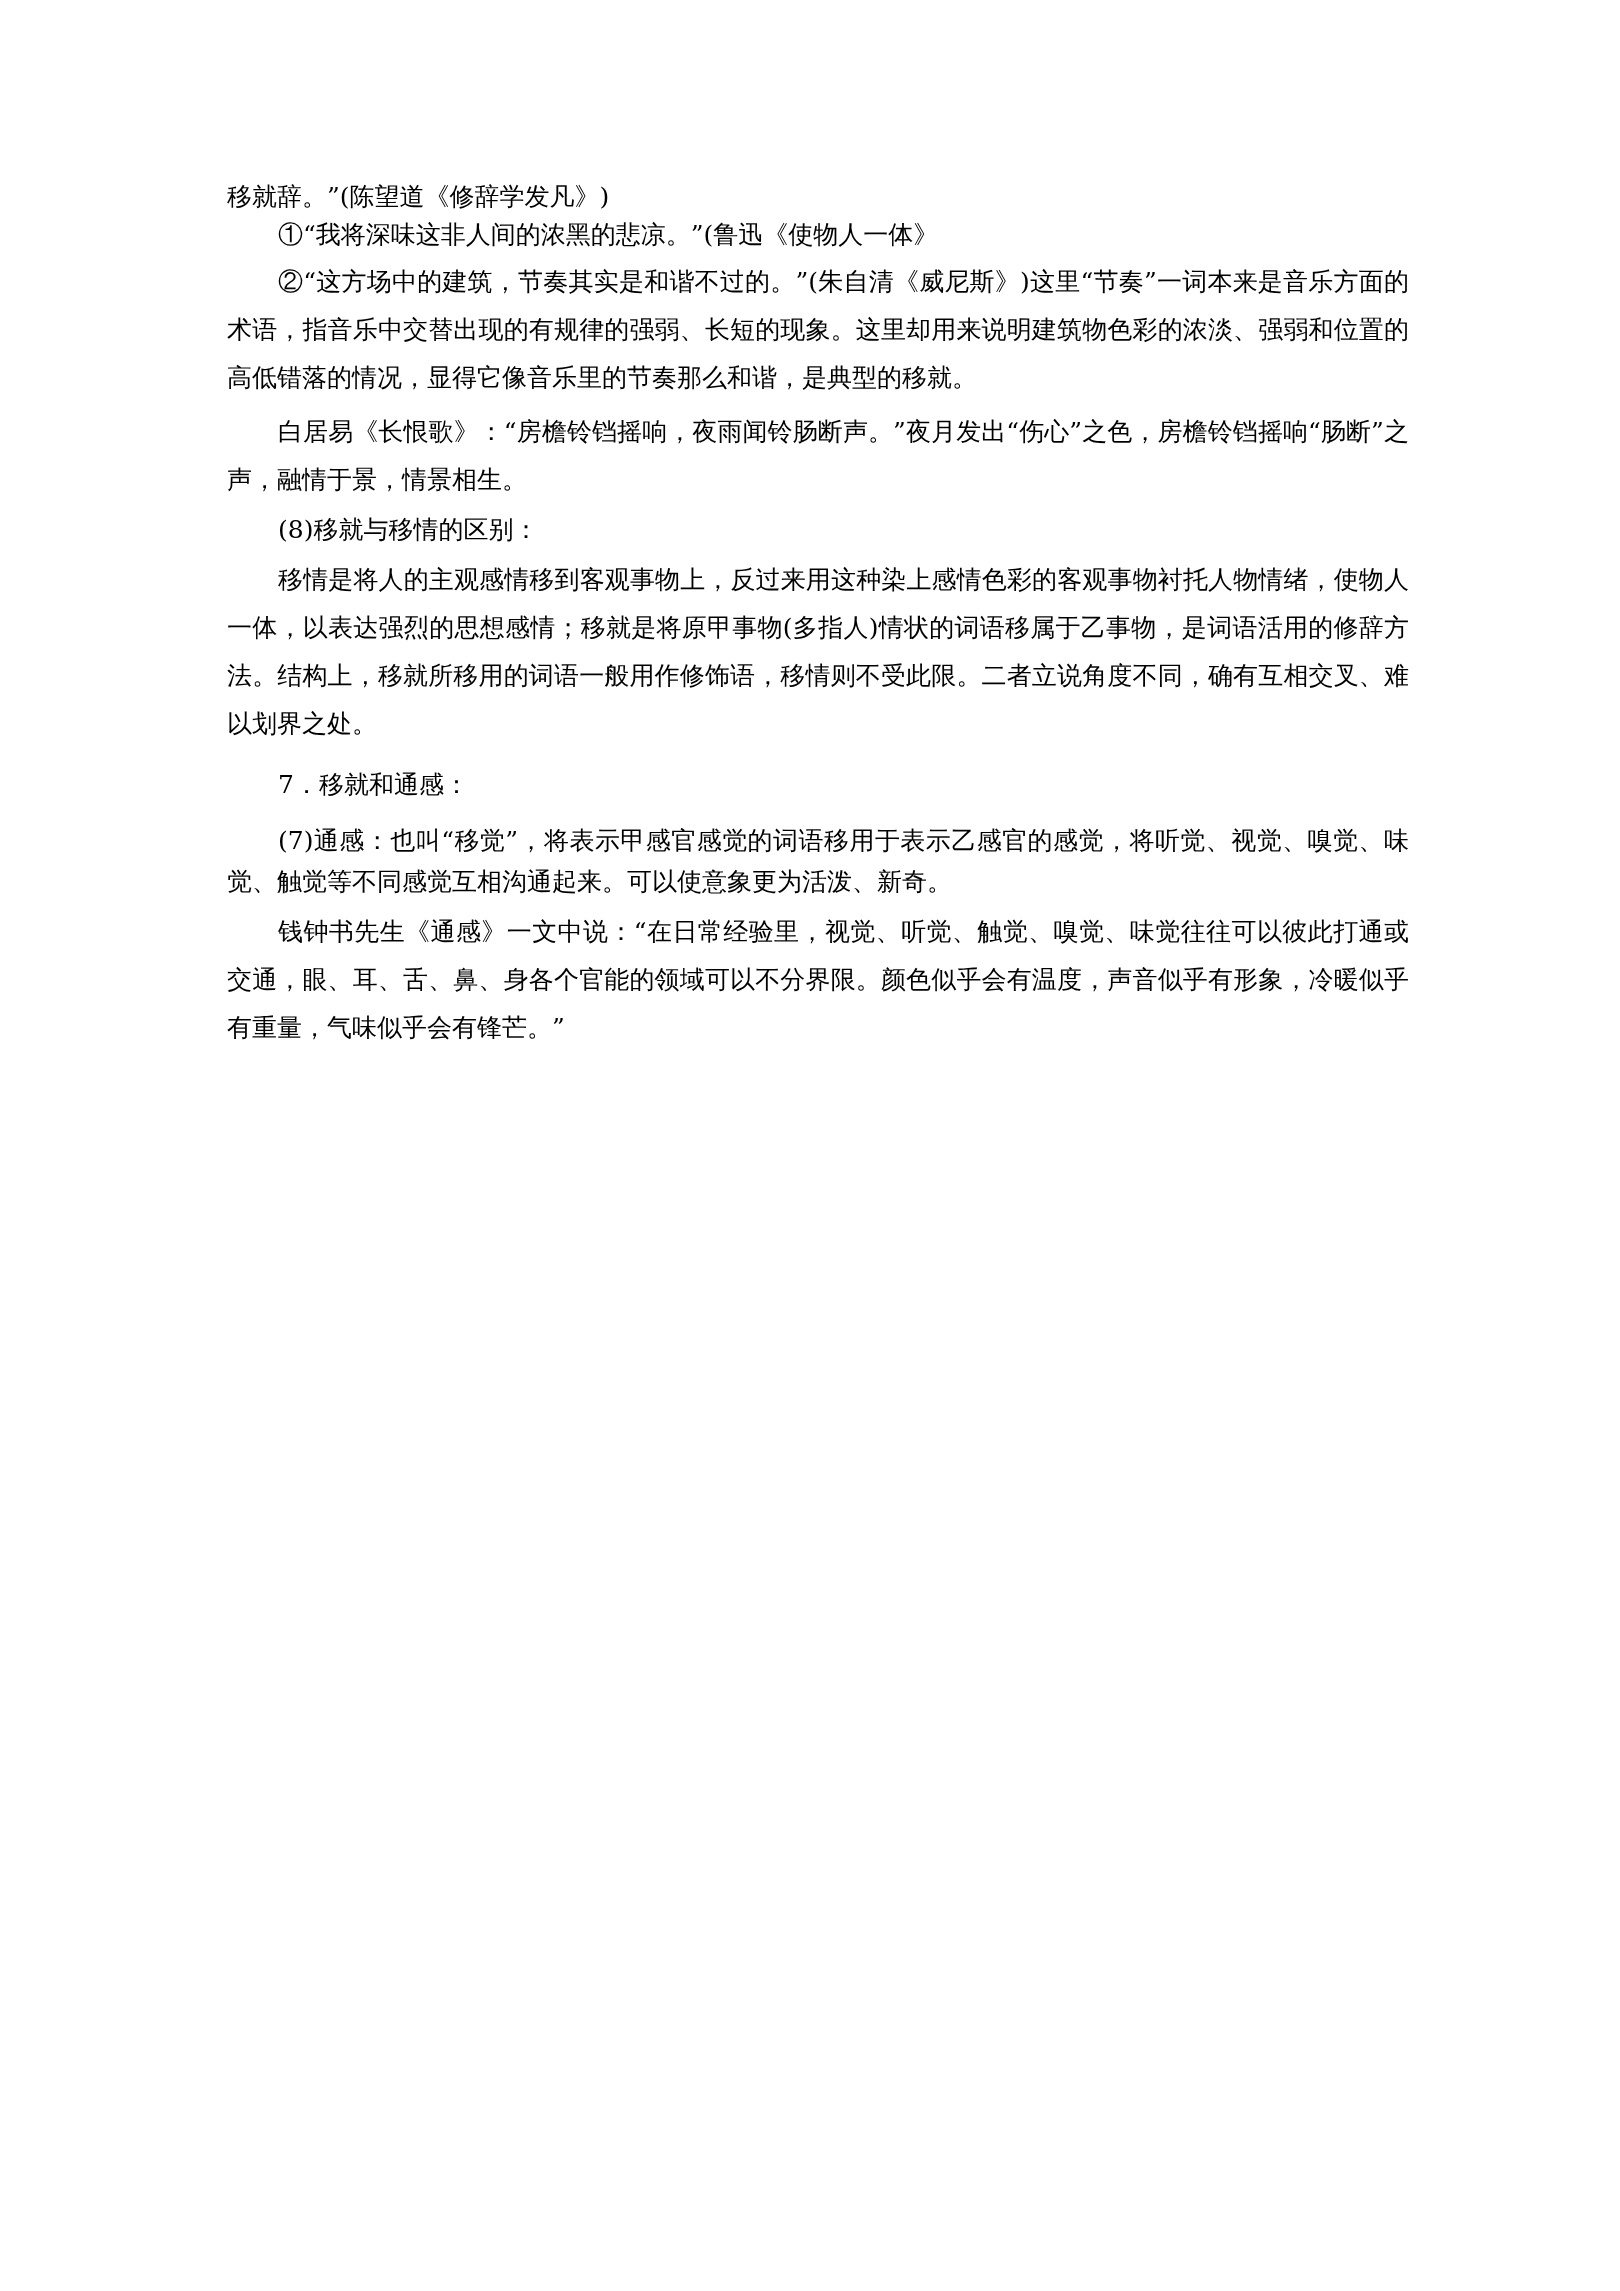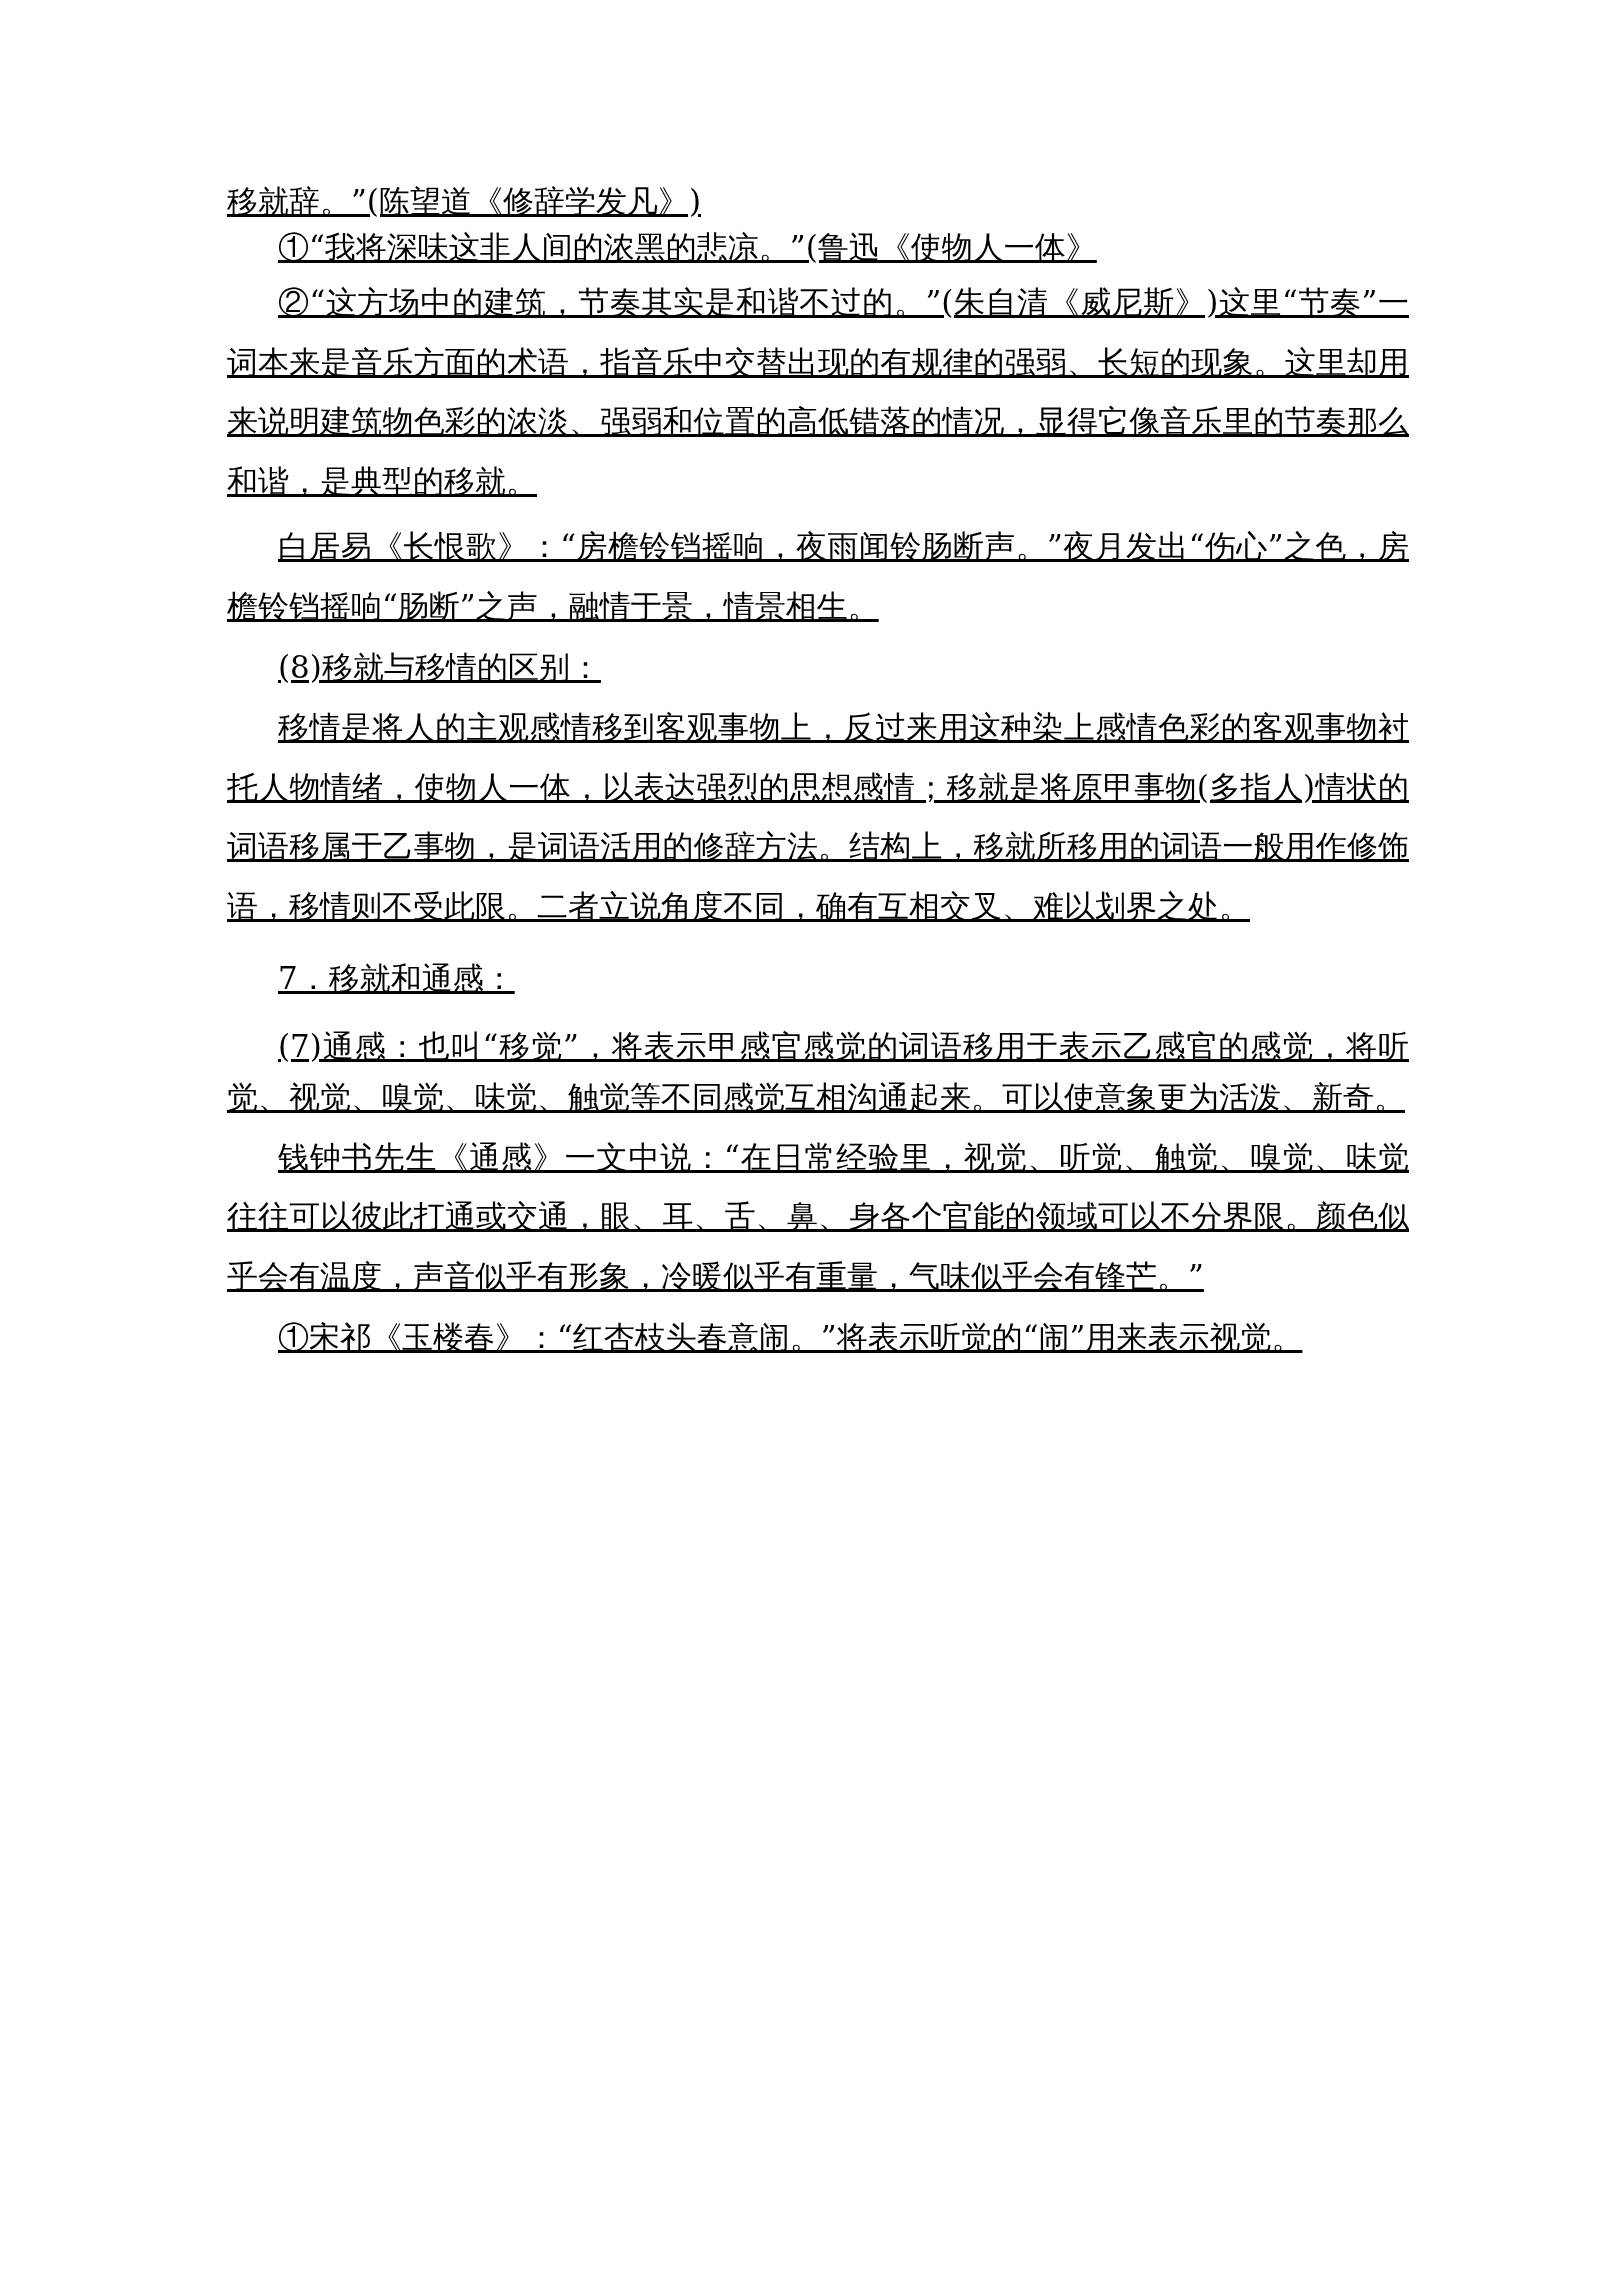--- a/index.html
+++ b/index.html
@@ -14,25 +14,24 @@
     color: #000000;
   }
   .page {
     position: relative;
     width: 1620px;
     height: 2292px;
     box-sizing: border-box;
     padding: 181px 211px 0 227px;
   }
   .doc-body {
-    font-size: 31px;
+    font-size: 25px;
     line-height: 1.0;
     text-align: justify;
     text-justify: inter-ideograph;
-    text-decoration: underline;
   }
   p {
     margin: 0;
     padding: 0;
   }
   
   .p-tight { line-height: 1.30; margin-bottom: 2px; }
   .p-loose { line-height: 1.92; }
   .p-med   { line-height: 1.62; }
   .indent1 { text-indent: 0; }
@@ -59,18 +58,17 @@
     <p class="p-med indent-em gap-s">(8)移就与移情的区别：</p>
 
     <p class="p-loose indent-em gap-s">移情是将人的主观感情移到客观事物上，反过来用这种染上感情色彩的客观事物衬托人物情绪，使物人一体，以表达强烈的思想感情；移就是将原甲事物(多指人)情状的词语移属于乙事物，是词语活用的修辞方法。结构上，移就所移用的词语一般用作修饰语，移情则不受此限。二者立说角度不同，确有互相交叉、难以划界之处。</p>
 
     <p class="p-loose indent-em gap-m">7．移就和通感：</p>
 
     <p class="p-med indent-em gap-m">(7)通感：也叫“移觉”，将表示甲感官感觉的词语移用于表示乙感官的感觉，将听觉、视觉、嗅觉、味觉、触觉等不同感觉互相沟通起来。可以使意象更为活泼、新奇。</p>
 
     <p class="p-loose indent-em gap-s">钱钟书先生《通感》一文中说：“在日常经验里，视觉、听觉、触觉、嗅觉、味觉往往可以彼此打通或交通，眼、耳、舌、鼻、身各个官能的领域可以不分界限。颜色似乎会有温度，声音似乎有形象，冷暖似乎有重量，气味似乎会有锋芒。”</p>
 
-    <p class="p-med indent-em gap-s">①宋祁《玉楼春》：“红杏枝头春意闹。”将表示听觉的“闹”用来表示视觉。</p>
 
 
   </div>
 </div>
 
 
 </body></html>

